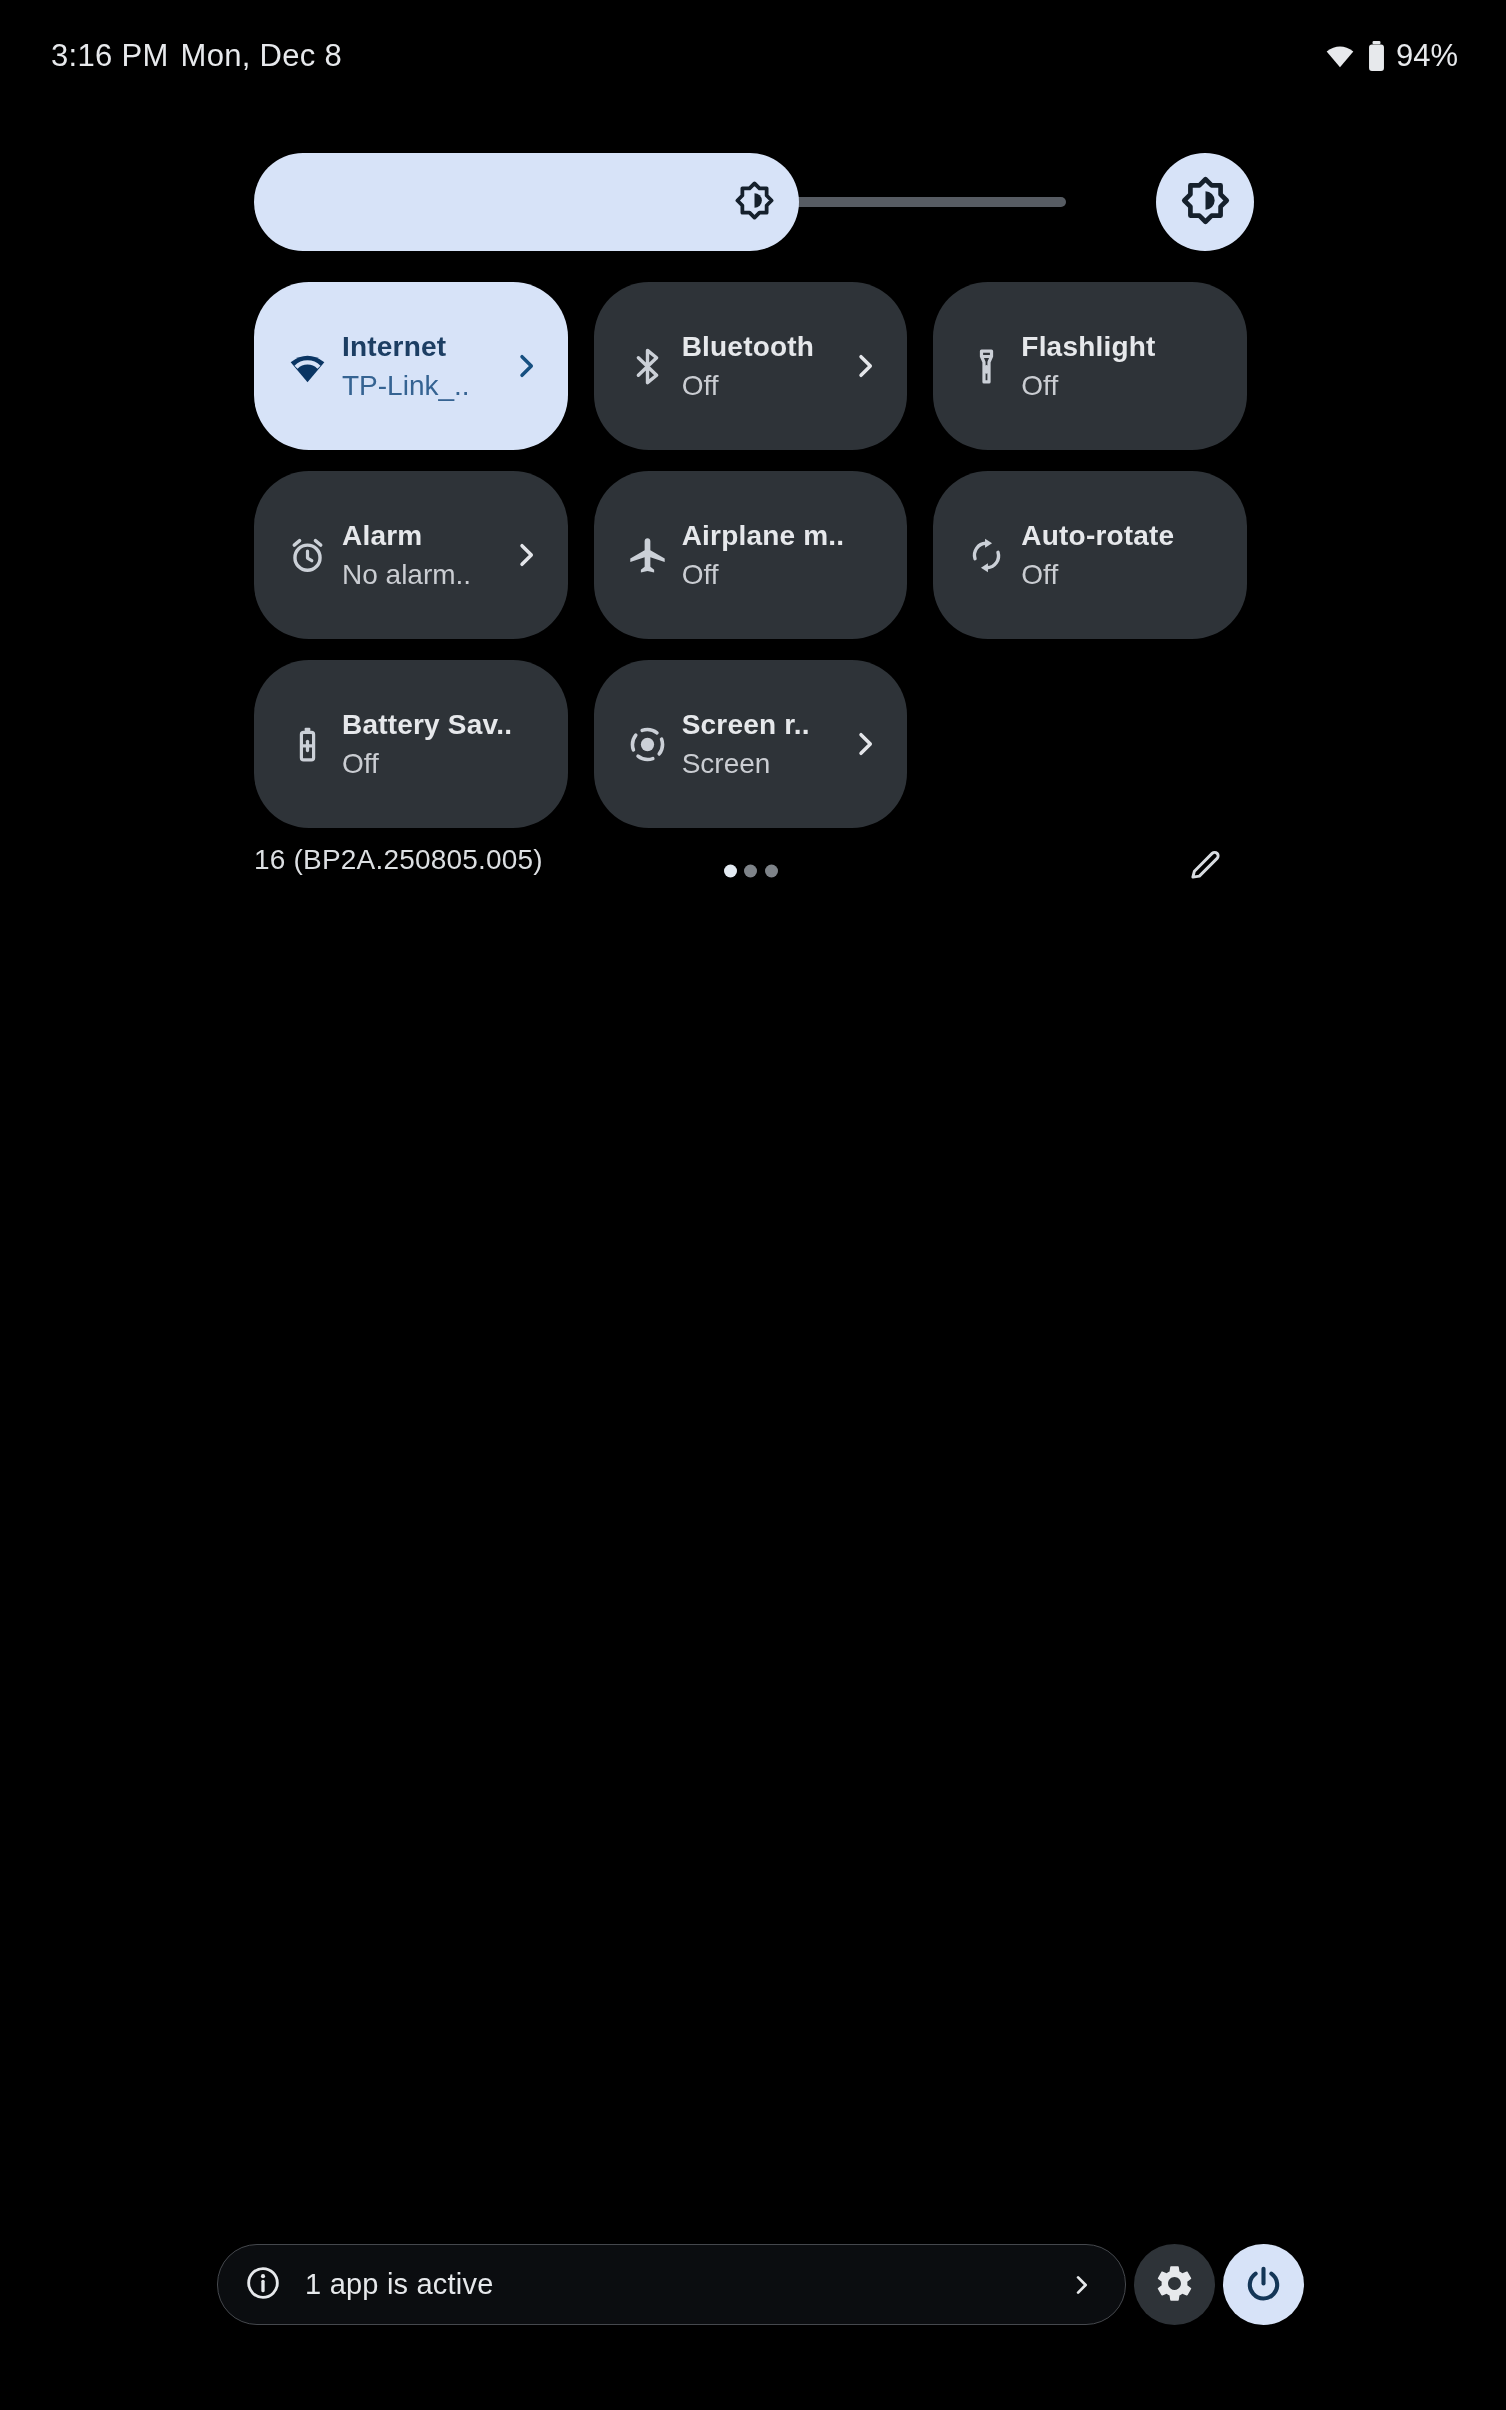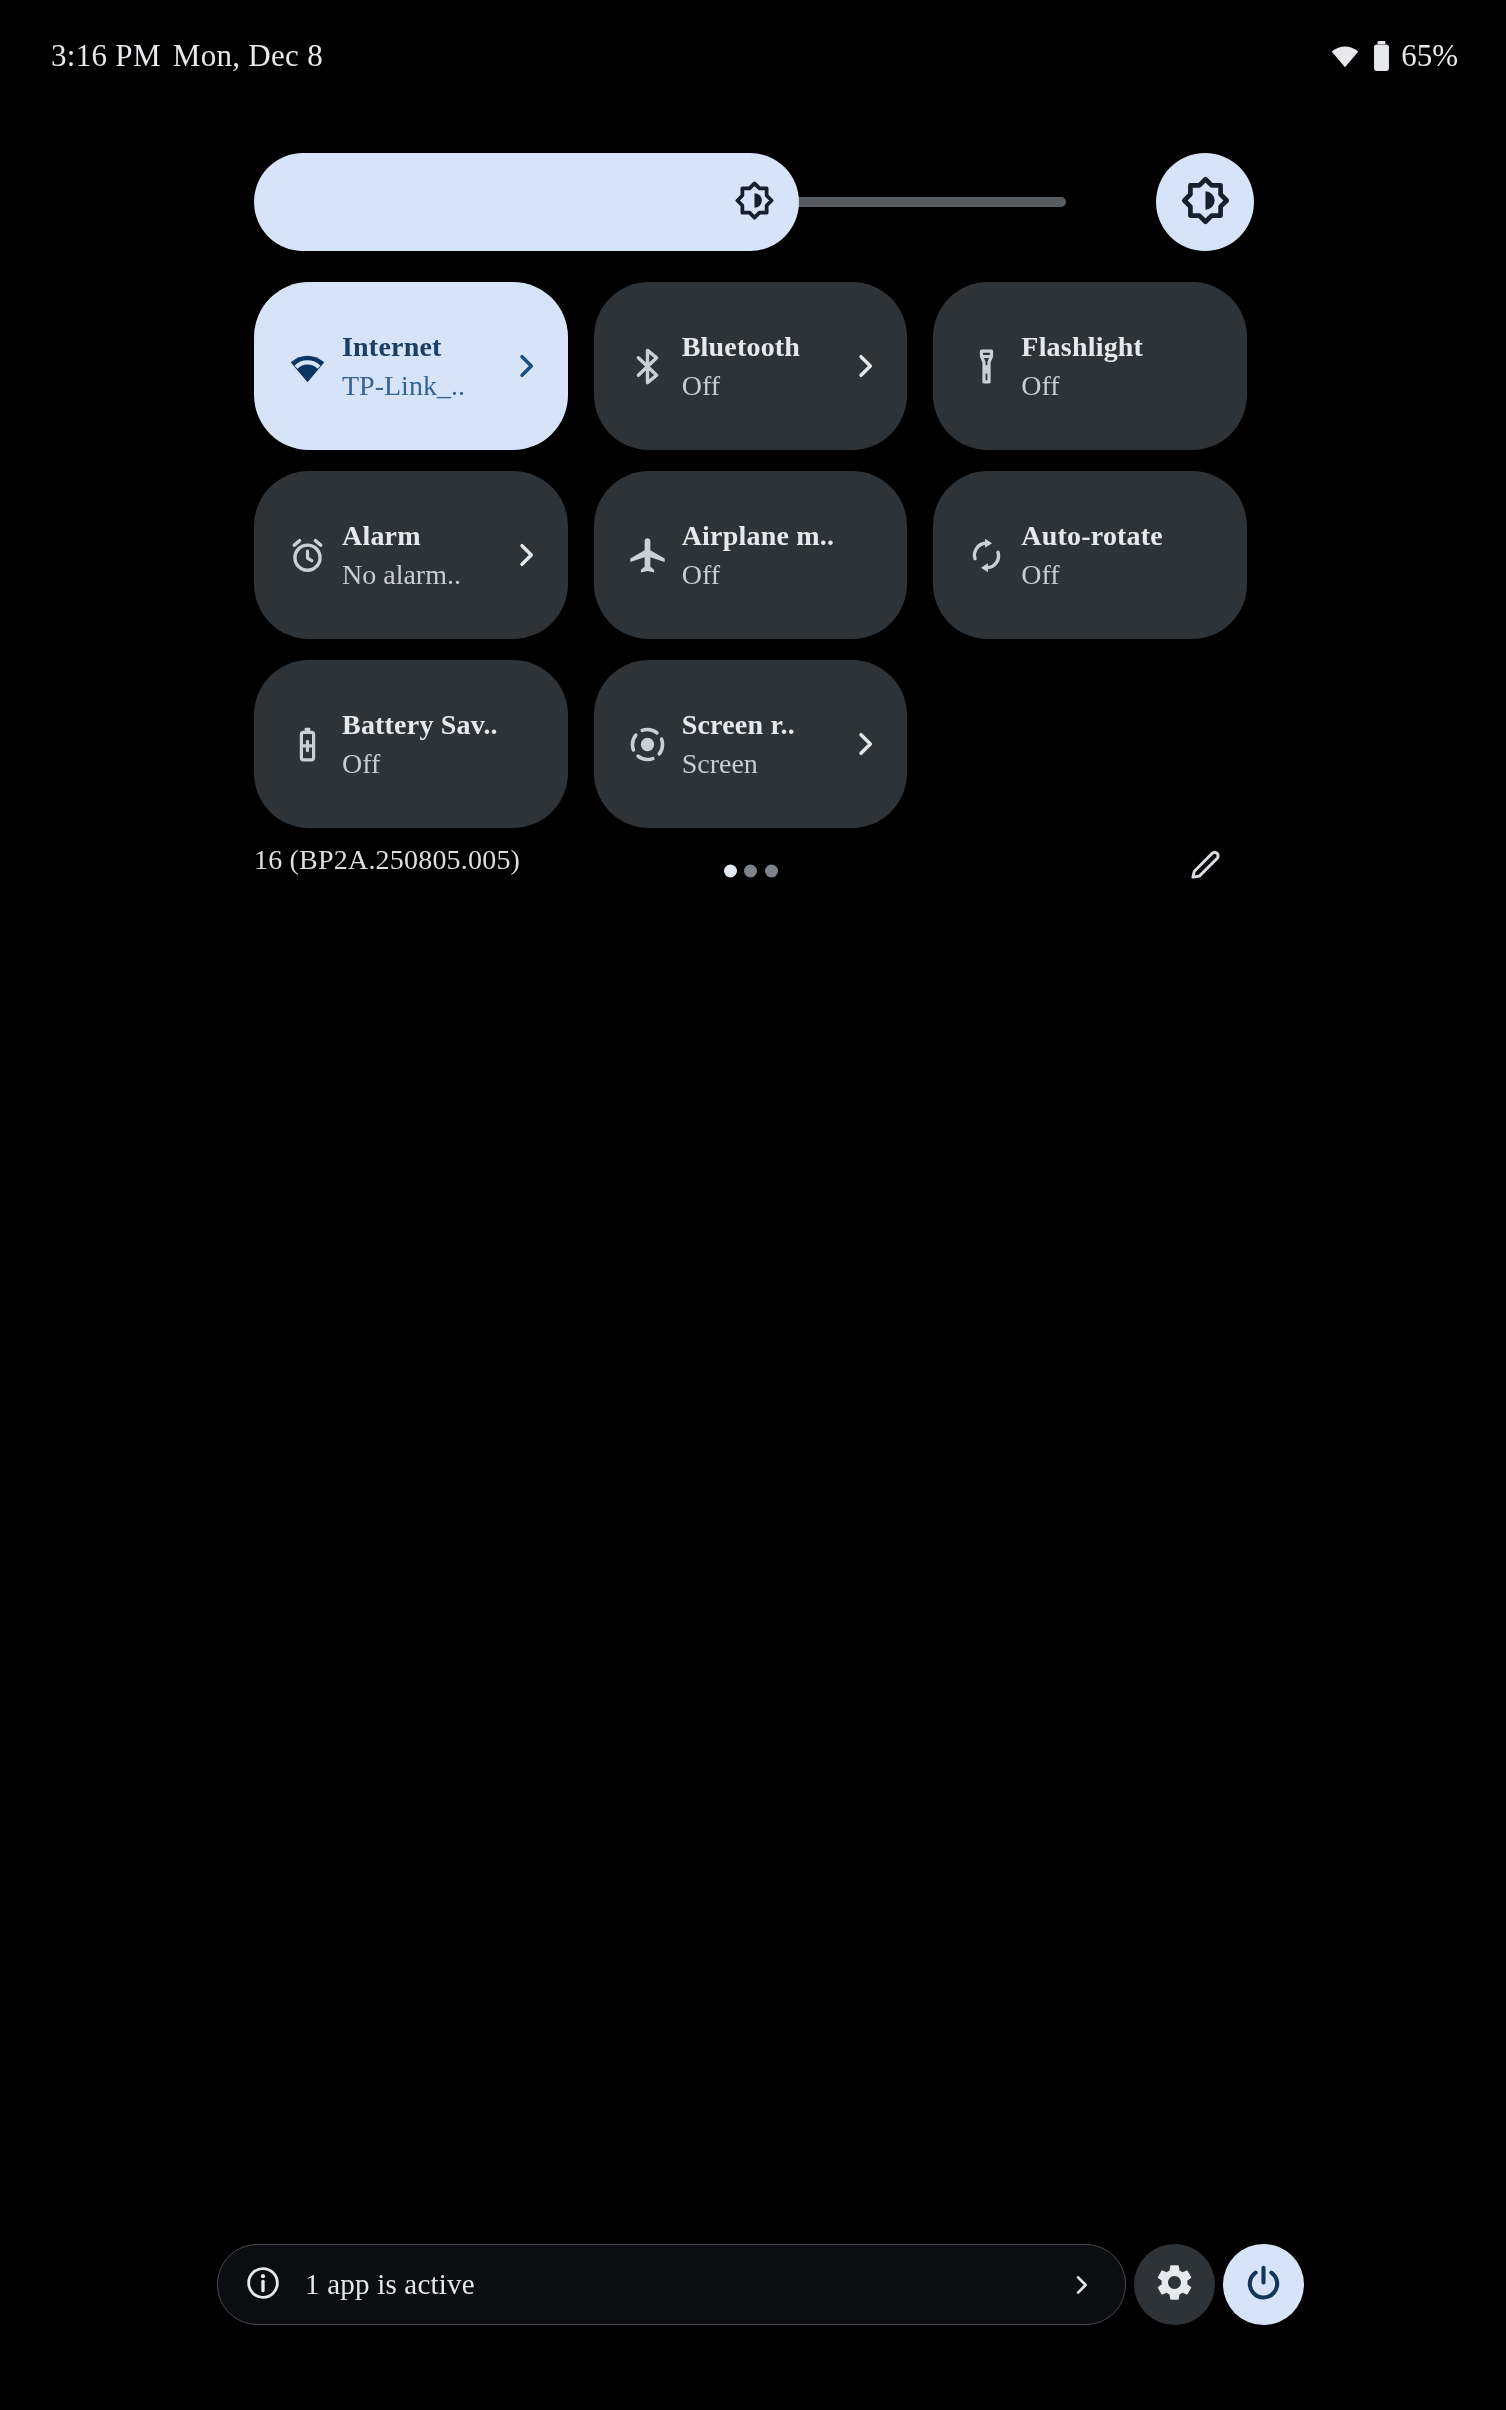--- a/index.html
+++ b/index.html
@@ -1,19 +1,19 @@
 <!DOCTYPE html>
 <html style="font-size:15px"><head>
 <meta charset="utf-8">
 <style>
   html,body{margin:0;padding:0;background:#000;}
   *{box-sizing:border-box;}
   .screen{
     position:relative;width:1507px;height:2411px;background:#000;overflow:hidden;
-    font-family:Liberation Serif, serif;color:#E7E9EC;
+    font-family:Liberation Sans, sans-serif;color:#E7E9EC;
   }
   
   .status-bar{position:absolute;top:34px;left:51px;right:49px;height:43px;
     display:flex;align-items:center;font-size:31px;}
   .sb-time{letter-spacing:0.3px;}
   .sb-date{margin-left:12px;letter-spacing:0.3px;}
   .sb-right{margin-left:auto;display:flex;align-items:center;gap:10.4px;}
   .sb-right svg{display:block;}
   .sb-batt-label{font-size:31px;}
   
@@ -71,21 +71,21 @@
         <svg width="32" height="32" viewBox="0 0 24 24">
             <path d="M12 20.4 L2 8.6 Q12 1.2 22 8.6 Z" fill="currentColor"></path>
           </svg>
       </span>
       <span>
         <svg width="19" height="32" viewBox="0 0 14 24">
             <rect x="4" y="0.8" width="6" height="2.4" rx="1" fill="currentColor"></rect>
             <rect x="1.4" y="3.4" width="11.2" height="19.8" rx="2.2" fill="currentColor"></rect>
           </svg>
       </span>
-      <span class="sb-batt-label">65%</span>
+      <span class="sb-batt-label">94%</span>
     </span>
   </div>
 
   <div class="brightness-row">
     <div class="b-slider">
       <div class="b-track"></div>
       <div class="b-fill" style="width: 67%;">
         <span>
           <svg width="41" height="41" viewBox="0 0 24 24">
             <polygon points="12,2 14.9,4.9 19.1,4.9 19.1,9.1 22,12 19.1,14.9 19.1,19.1 14.9,19.1 12,22 9.1,19.1 4.9,19.1 4.9,14.9 2,12 4.9,9.1 4.9,4.9 9.1,4.9" fill="none" stroke="currentColor" stroke-width="2.2" stroke-linejoin="round"></polygon>

